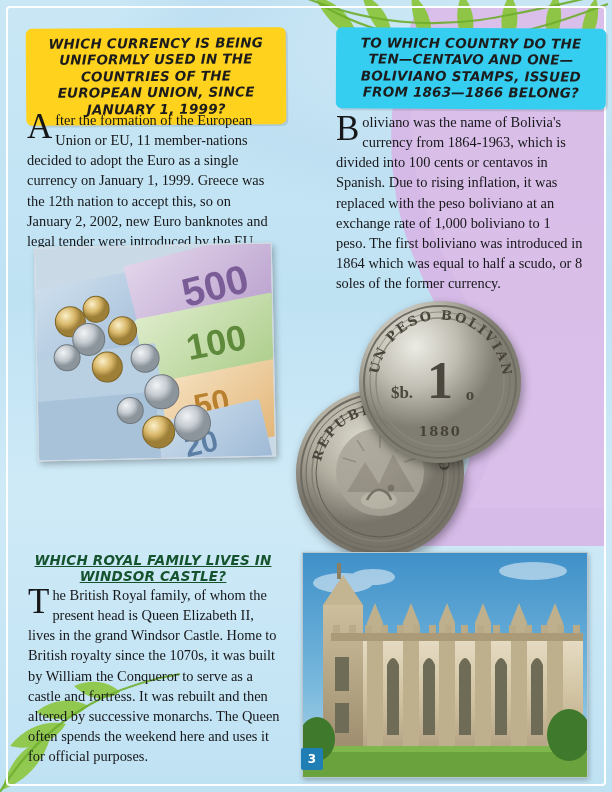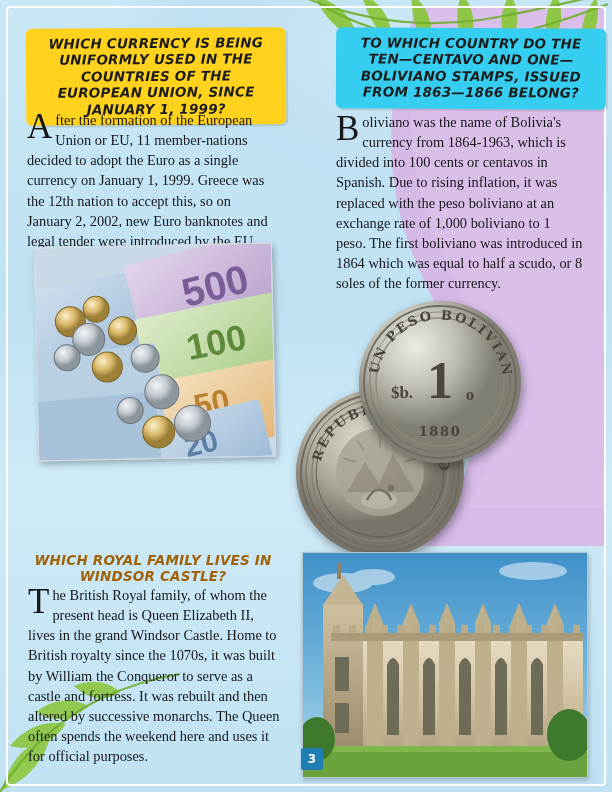--- a/index.html
+++ b/index.html
@@ -78,24 +78,25 @@
     width: 246px;
     background: #35cdf0;
     border-radius: 6px;
     box-shadow: 2px 2px 0 rgba(0,0,0,0.10);
     transform: rotate(0.3deg);
   }
   .banner-plain {
     left: 28px;
     top: 552px;
     width: 250px;
-    color: #a16207;
+    color: #14532d;
     text-align: center;
     padding: 0;
     font-size: 13.5px;
+    text-decoration: underline;
   }
 
   
   .body-text {
     position: absolute;
     font-family: "Liberation Serif", serif;
     font-size: 14.4px;
     line-height: 1.40;
     color: #17171a;
     text-align: left;

